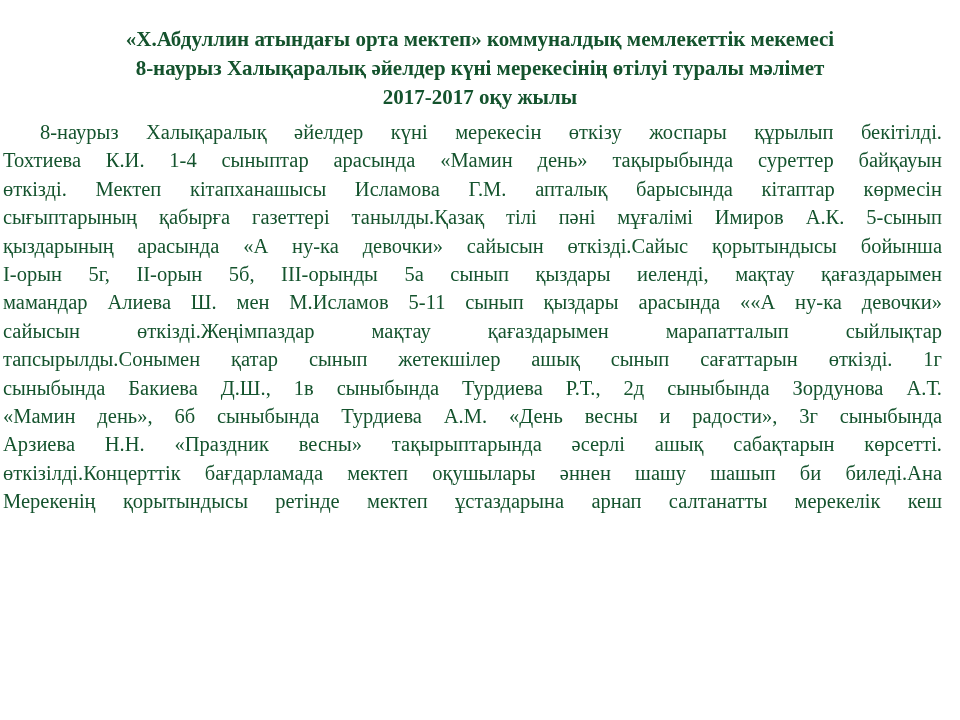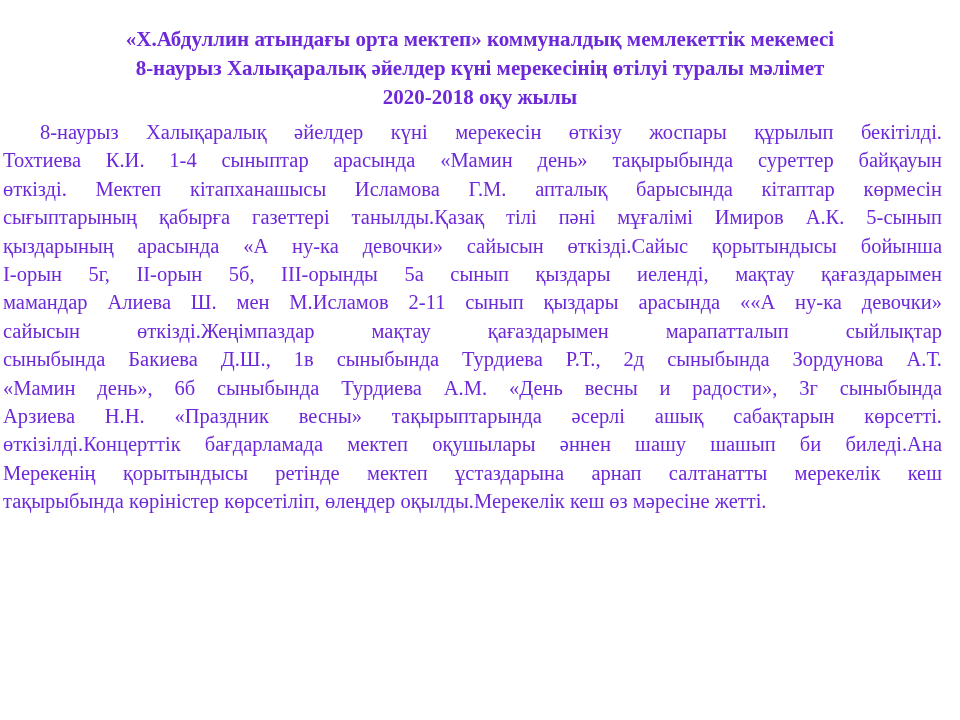--- a/index.html
+++ b/index.html
@@ -31,35 +31,35 @@
   .body-line {
     text-align: justify;
     text-align-last: justify;
   }
   .body-line.is-first { text-indent: 37px; }
   .body-line.is-last  { text-align-last: left; }
 </style>
 </head>
 <body>
 
-<div class="page" style="background: rgb(255, 255, 255); color: #6d28d9;">
+<div class="page" style="background: rgb(255, 255, 255); color: #14532d;">
   <div class="doc-title">
       <div class="title-line">«Х.Абдуллин атындағы орта мектеп» коммуналдық мемлекеттік мекемесі</div>
       <div class="title-line">8-наурыз Халықаралық әйелдер күні мерекесінің өтілуі туралы мәлімет</div>
-      <div class="title-line">2020-2018 оқу жылы</div>
+      <div class="title-line">2017-2017 оқу жылы</div>
     </div>
   <div class="doc-body">
       <div class="body-line is-first">8-наурыз Халықаралық әйелдер күні мерекесін өткізу жоспары құрылып бекітілді.</div>
       <div class="body-line">Тохтиева К.И. 1-4 сыныптар арасында «Мамин день» тақырыбында суреттер байқауын</div>
       <div class="body-line">өткізді. Мектеп кітапханашысы Исламова Г.М. апталық барысында кітаптар көрмесін</div>
       <div class="body-line">сығыптарының қабырға газеттері танылды.Қазақ тілі пәні мұғалімі Имиров А.К. 5-сынып</div>
       <div class="body-line">қыздарының арасында «А ну-ка девочки» сайысын өткізді.Сайыс қорытындысы бойынша</div>
       <div class="body-line">І-орын 5г, ІІ-орын 5б, ІІІ-орынды 5а сынып қыздары иеленді, мақтау қағаздарымен</div>
-      <div class="body-line">мамандар Алиева Ш. мен М.Исламов 2-11 сынып қыздары арасында ««А ну-ка девочки»</div>
+      <div class="body-line">мамандар Алиева Ш. мен М.Исламов 5-11 сынып қыздары арасында ««А ну-ка девочки»</div>
       <div class="body-line">сайысын өткізді.Жеңімпаздар мақтау қағаздарымен марапатталып сыйлықтар</div>
+      <div class="body-line">тапсырылды.Сонымен қатар сынып жетекшілер ашық сынып сағаттарын өткізді. 1г</div>
       <div class="body-line">сыныбында Бакиева Д.Ш., 1в сыныбында Турдиева Р.Т., 2д сыныбында Зордунова А.Т.</div>
       <div class="body-line">«Мамин день», 6б сыныбында Турдиева А.М. «День весны и радости», 3г сыныбында</div>
       <div class="body-line">Арзиева Н.Н. «Праздник весны» тақырыптарында әсерлі ашық сабақтарын көрсетті.</div>
       <div class="body-line">өткізілді.Концерттік бағдарламада мектеп оқушылары әннен шашу шашып би биледі.Ана</div>
       <div class="body-line">Мерекенің қорытындысы ретінде мектеп ұстаздарына арнап салтанатты мерекелік кеш</div>
-      <div class="body-line is-last">тақырыбында көріністер көрсетіліп, өлеңдер оқылды.Мерекелік кеш өз мәресіне жетті.</div>
     </div>
 </div>
 
 </body></html>

